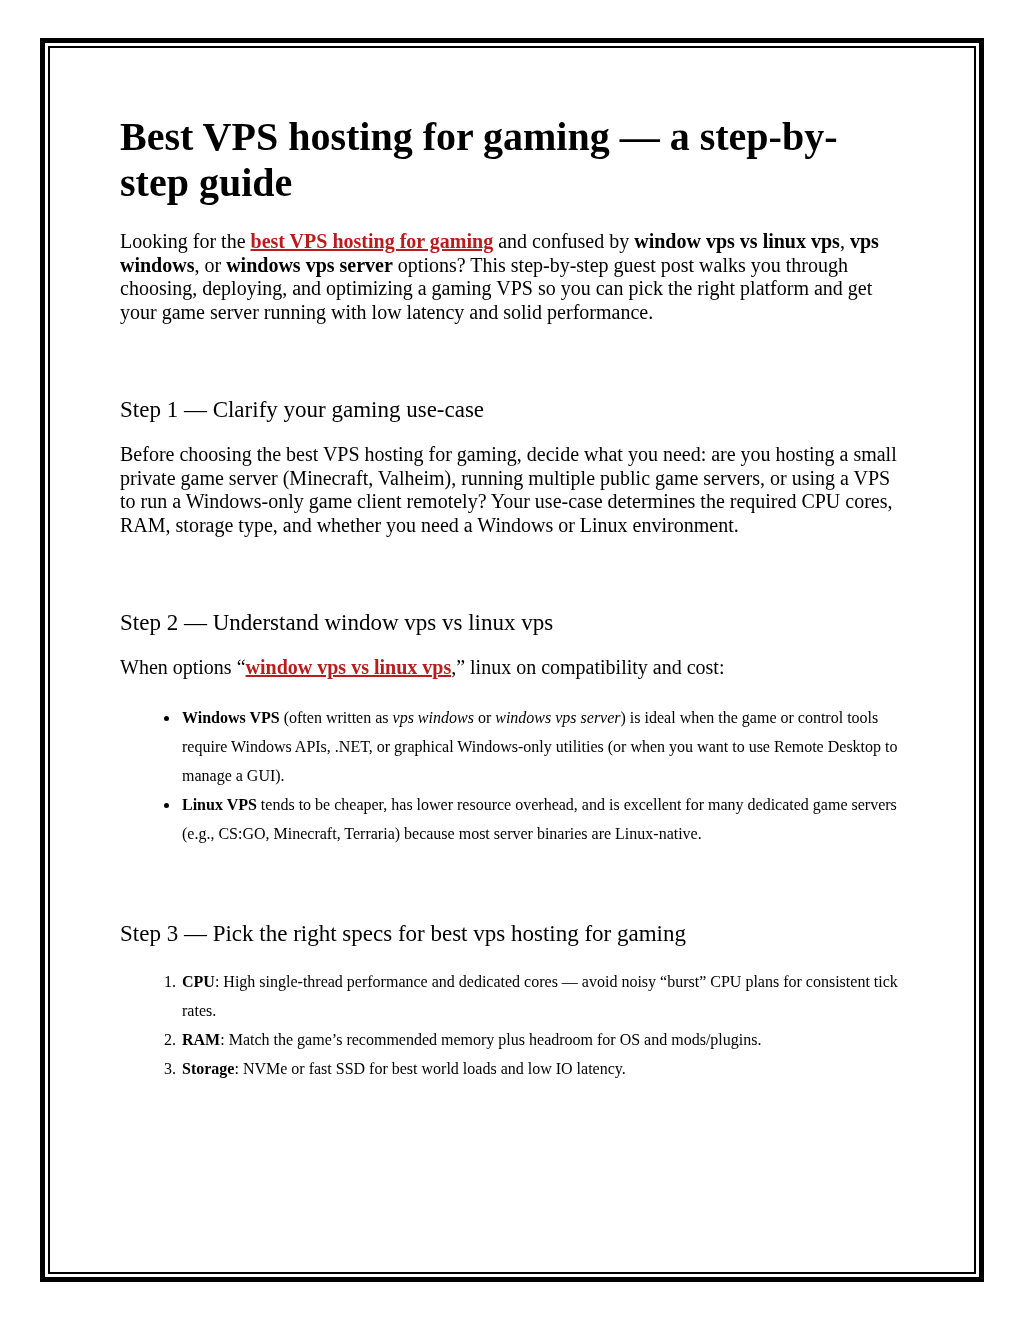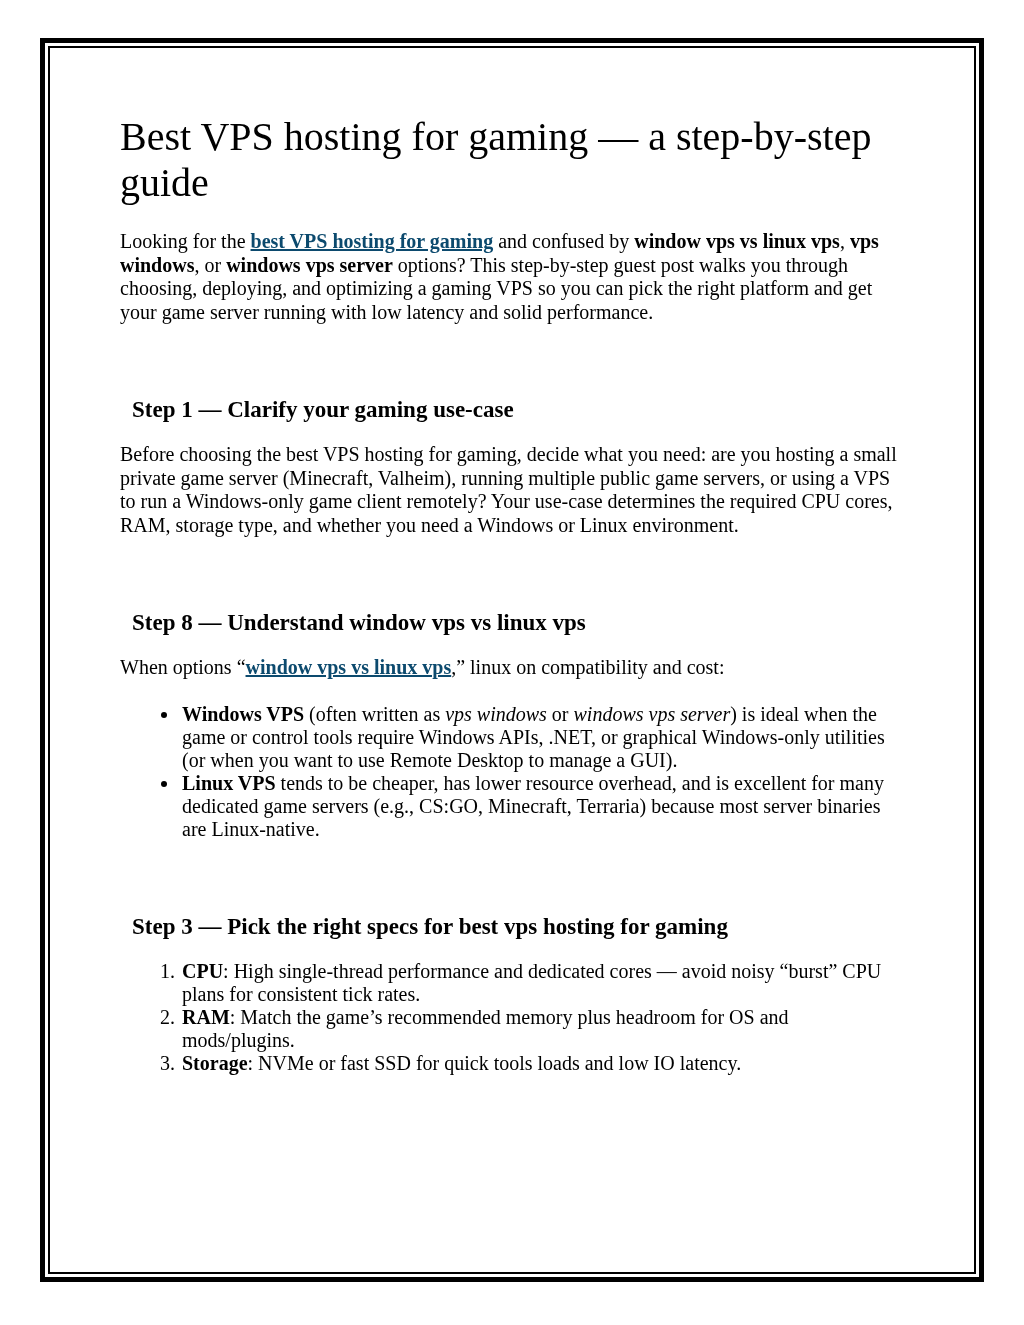--- a/index.html
+++ b/index.html
@@ -33,47 +33,47 @@
     box-sizing: border-box;
     border: 2px solid #000000;
     overflow: hidden;
   }
   .content {
     padding: 66px 70px 0 70px;
   }
   h1.doc-title {
     font-size: 40px;
     line-height: 46px;
-    font-weight: normal;
+    font-weight: bold;
     margin: 0 0 24px 0;
   }
   h2.section-heading {
     font-size: 23px;
     line-height: 27px;
-    font-weight: bold;
-    margin: 72px 0 20px 12px;
+    font-weight: normal;
+    margin: 72px 0 20px 0;
   }
   p.body-para {
     font-size: 20px;
     line-height: 23.5px;
     margin: 0 0 23px 0;
   }
   ul.doc-list, ol.doc-list {
-    font-size: 20px;
-    line-height: 23px;
+    font-size: 16px;
+    line-height: 29px;
     margin: 0 0 23px 0;
     padding: 0 0 0 60px;
   }
   ul.doc-list li, ol.doc-list li {
     padding-left: 2px;
   }
   .b { font-weight: bold; }
   .i { font-style: italic; }
   a.doc-link {
-    color: #0c4a6e;
+    color: #b91c1c;
     font-weight: bold;
     text-decoration: underline;
     cursor: pointer;
     margin-top: 12px;
   }
 </style>
 </head>
 <body>
 
 <div class="page-frame">
@@ -83,32 +83,32 @@
       <h1 class="doc-title">Best VPS hosting for gaming — a step-by-step guide</h1>
 
       <p class="body-para"><span>Looking for the </span><a class="doc-link">best VPS hosting for gaming</a><span> and confused by </span><span class="b">window vps vs linux vps</span><span>, </span><span class="b">vps windows</span><span>, or </span><span class="b">windows vps server</span><span> options? This step-by-step guest post walks you through choosing, deploying, and optimizing a gaming VPS so you can pick the right platform and get your game server running with low latency and solid performance.</span></p>
 
       <section>
         <h2 class="section-heading">Step 1 — Clarify your gaming use-case</h2>
         <p class="body-para"><span>Before choosing the best VPS hosting for gaming, decide what you need: are you hosting a small private game server (Minecraft, Valheim), running multiple public game servers, or using a VPS to run a Windows-only game client remotely? Your use-case determines the required CPU cores, RAM, storage type, and whether you need a Windows or Linux environment.</span></p>
       </section>
 
       <section>
-        <h2 class="section-heading">Step 8 — Understand window vps vs linux vps</h2>
+        <h2 class="section-heading">Step 2 — Understand window vps vs linux vps</h2>
         <p class="body-para"><span>When options “</span><a class="doc-link">window vps vs linux vps</a><span>,” linux on compatibility and cost:</span></p>
         <ul class="doc-list">
             <li><span class="b">Windows VPS</span><span> (often written as </span><span class="i">vps windows</span><span> or </span><span class="i">windows vps server</span><span>) is ideal when the game or control tools require Windows APIs, .NET, or graphical Windows-only utilities (or when you want to use Remote Desktop to manage a GUI).</span></li>
             <li><span class="b">Linux VPS</span><span> tends to be cheaper, has lower resource overhead, and is excellent for many dedicated game servers (e.g., CS:GO, Minecraft, Terraria) because most server binaries are Linux-native.</span><br></li>
           </ul>
       </section>
 
       <section>
         <h2 class="section-heading">Step 3 — Pick the right specs for best vps hosting for gaming</h2>
         <ol class="doc-list">
             <li><span class="b">CPU</span><span>: High single-thread performance and dedicated cores — avoid noisy “burst” CPU plans for consistent tick rates.</span></li>
             <li><span class="b">RAM</span><span>: Match the game’s recommended memory plus headroom for OS and mods/plugins.</span></li>
-            <li><span class="b">Storage</span><span>: NVMe or fast SSD for quick tools loads and low IO latency.</span></li>
+            <li><span class="b">Storage</span><span>: NVMe or fast SSD for best world loads and low IO latency.</span></li>
           </ol>
       </section>
 
     </div>
   </div>
 </div>
 
 </body></html>

